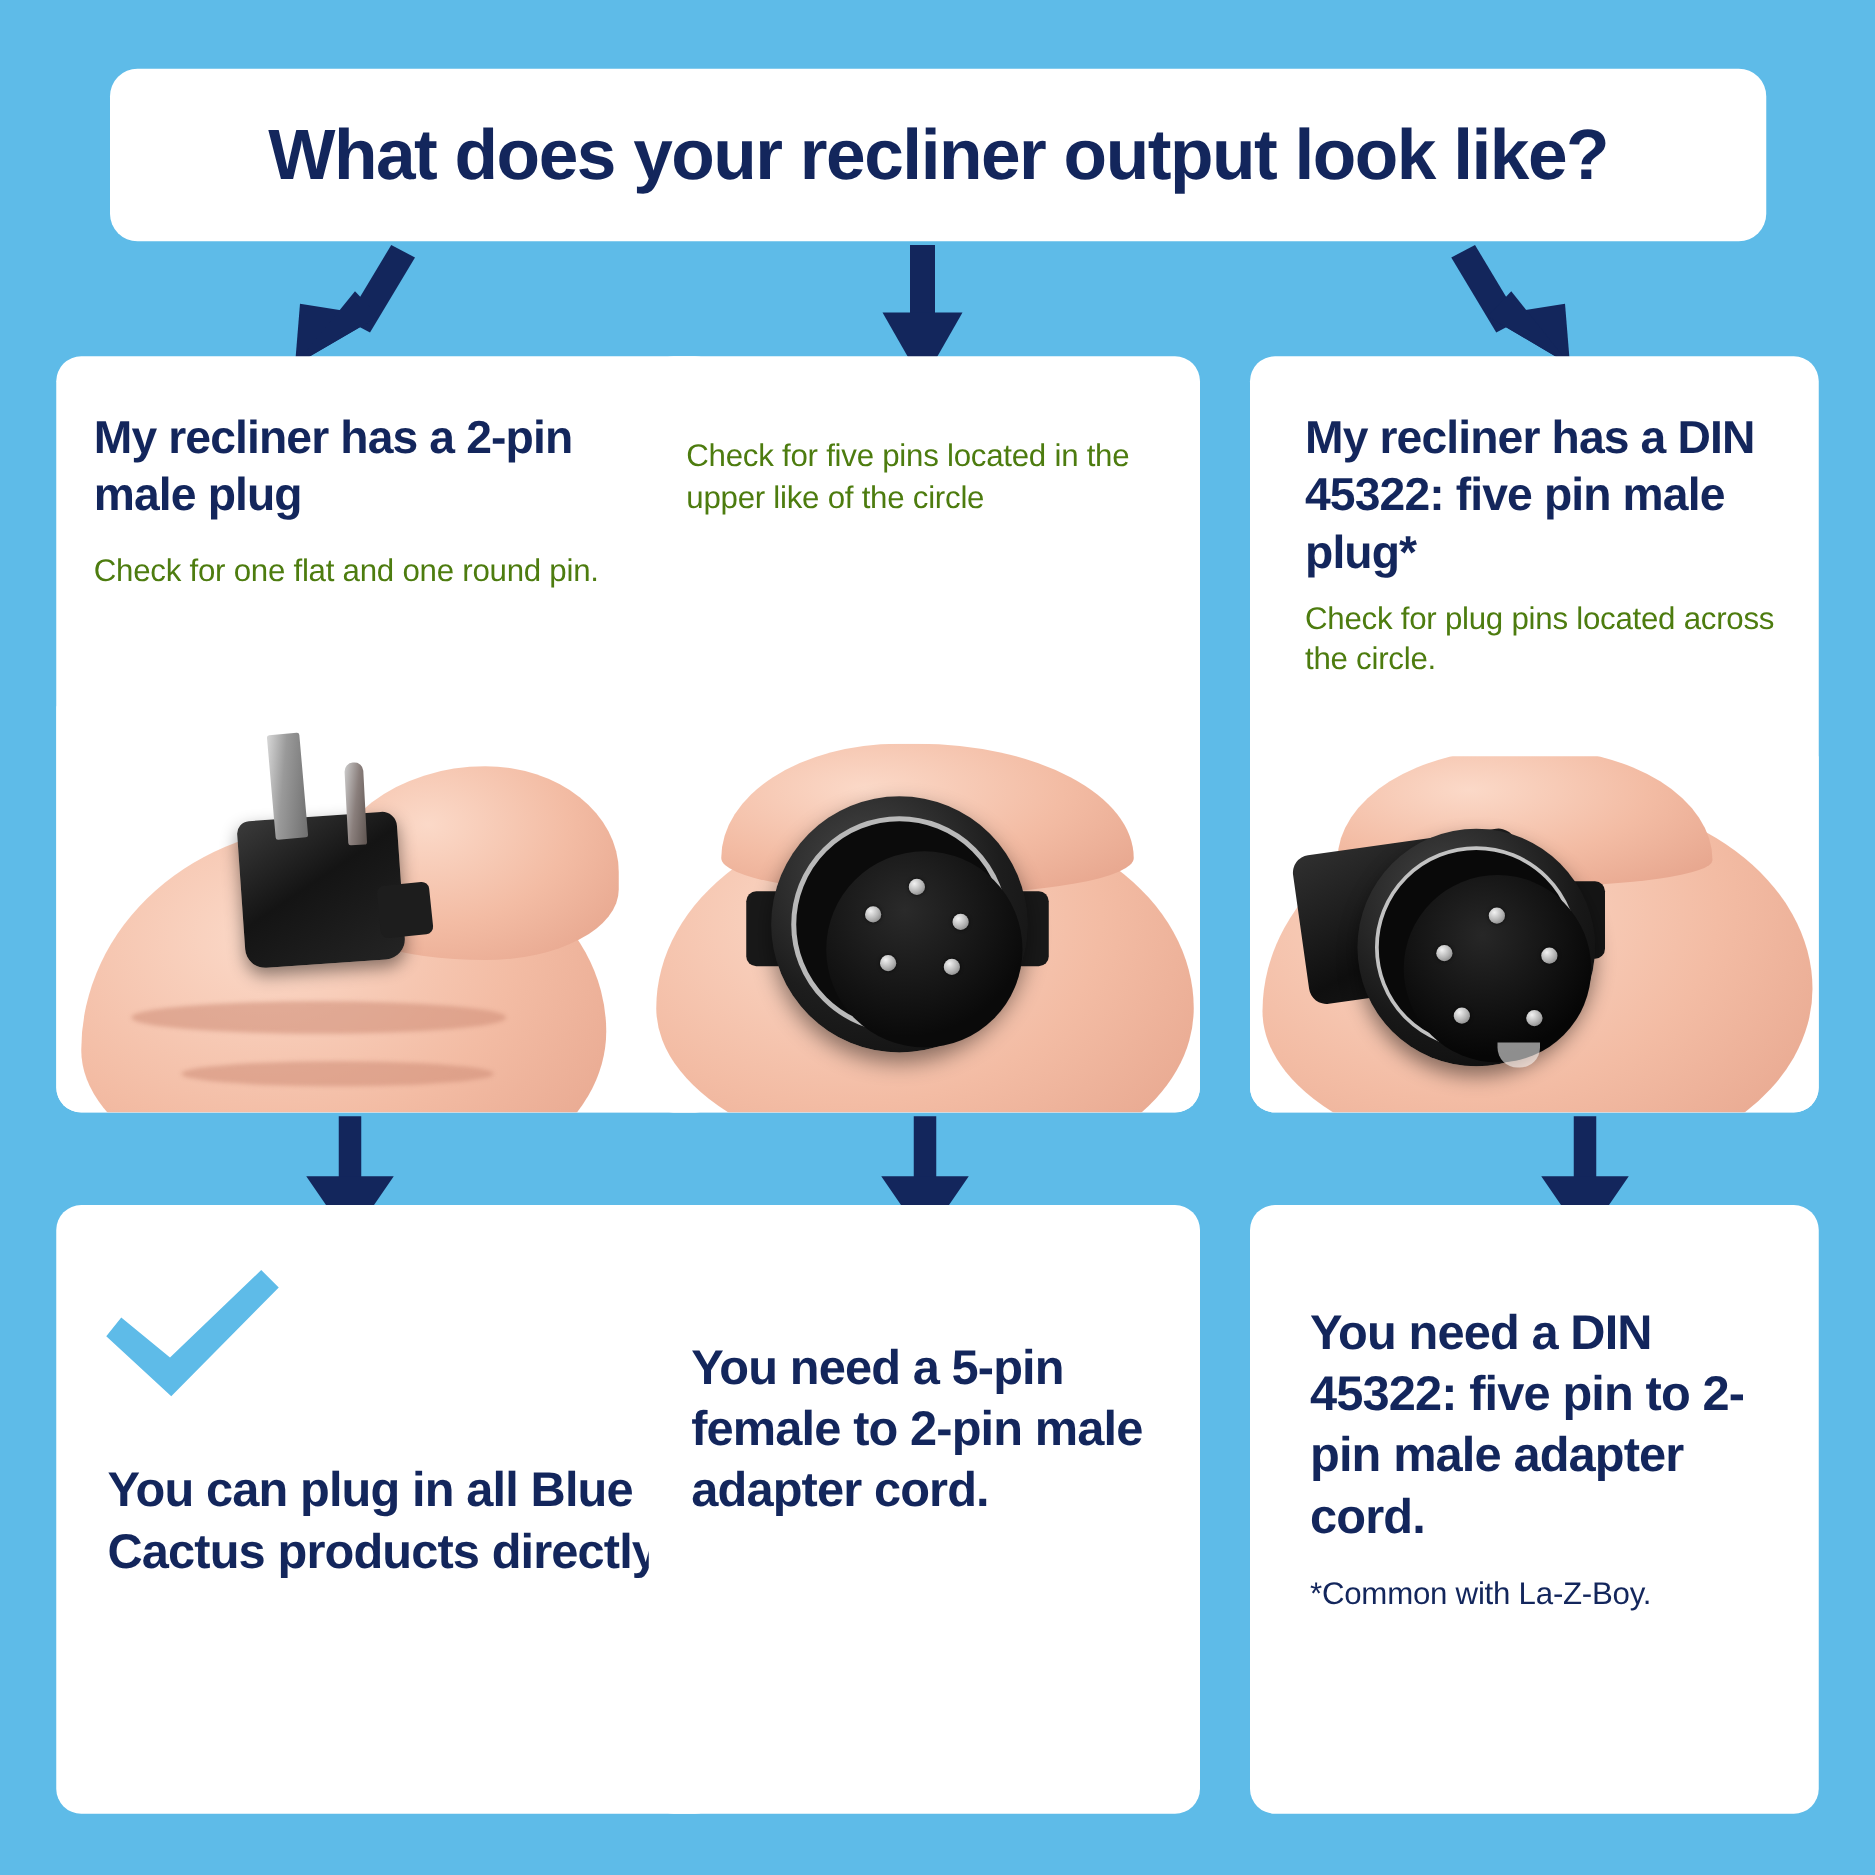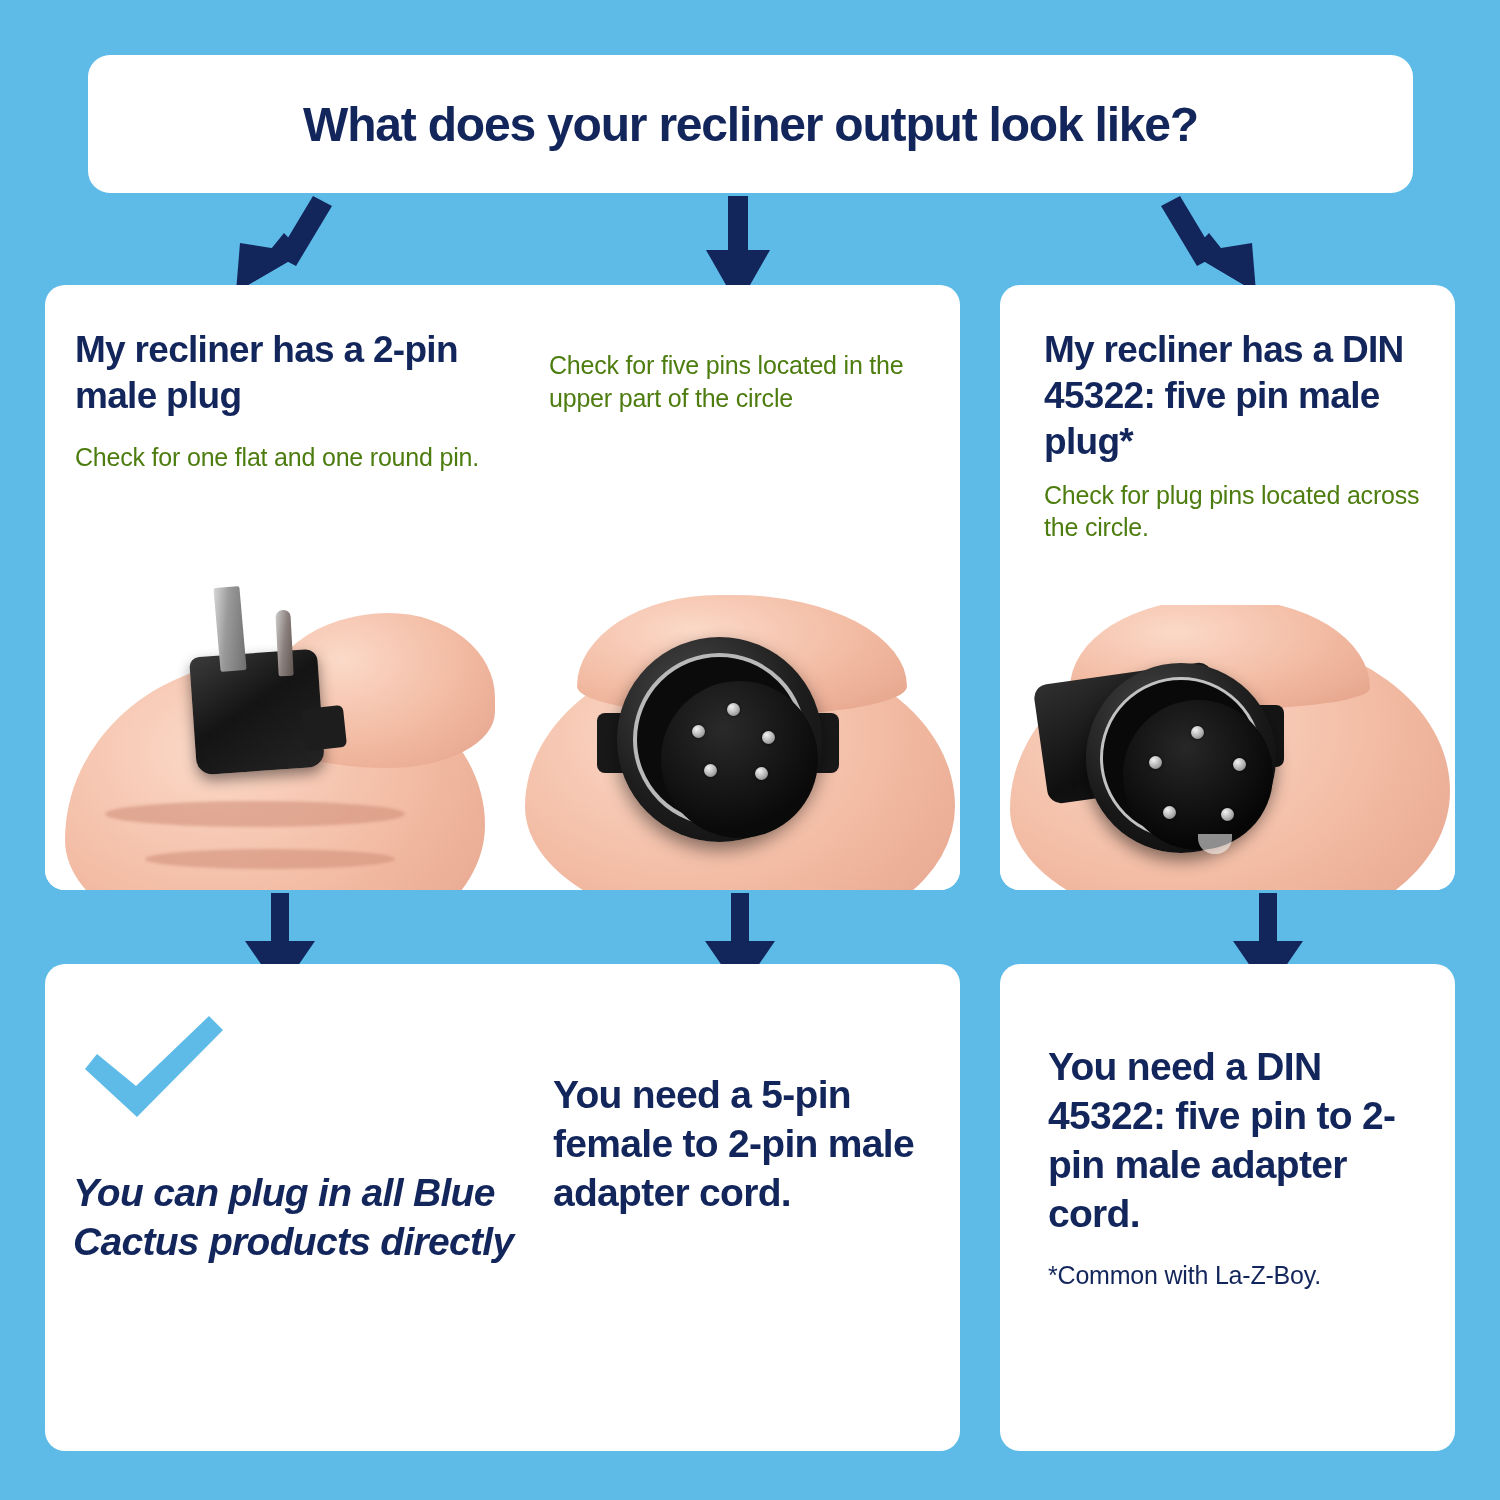--- a/index.html
+++ b/index.html
@@ -28,21 +28,21 @@
     width: 1325px;
     height: 138px;
     background: #FFFFFF;
     border-radius: 22px;
     display: flex;
     align-items: center;
     justify-content: center;
   }
   .title-text {
     color: #13265C;
-    font-size: 48px;
+    font-size: 57px;
     font-weight: bold;
     letter-spacing: -1.2px;
     white-space: nowrap;
   }
 
   
   .arrows { position: absolute; inset: 0; pointer-events: none; }
 
   
   .card {
@@ -269,21 +269,21 @@
     font-weight: bold;
     line-height: 1.26;
     letter-spacing: -0.7px;
   }
   .footnote {
     color: #13265C;
     font-size: 25px;
     margin-top: 22px;
     letter-spacing: -0.2px;
   }
-  .pad-b1 { padding: 0 28px; font-style: italic; }
+  .pad-b1 { padding: 0 41px; }
   .b1-text { margin-top: 46px; }
   .b2-body { padding: 106px 34px 0 34px; }
   .b3-body { padding: 78px 30px 0 34px; }
 </style>
 </head>
 <body>
 
 <div class="stage">
 
   <div class="title-card">
@@ -335,21 +335,21 @@
       <div class="plug-neck"></div>
       <div class="pin-flat"></div>
       <div class="pin-round"></div>
       <div class="finger-line" style="left:60px;  top:236px; width:300px; height:26px;"></div>
       <div class="finger-line" style="left:100px; top:284px; width:250px; height:20px;"></div>
     </div>
   </div>
 
   <div class="card top c2">
     <div class="card-body">
-      <div class="card-sub">Check for five pins located in the upper part of the circle</div>
+      <div class="card-sub">Check for five pins located in the upper like of the circle</div>
     </div>
     <div class="photo p2">
       <div class="hand hand-main"></div>
       <div class="hand hand-top"></div>
       <div class="conn-side-l"></div>
       <div class="conn-side-r"></div>
       <div class="conn-outer">
         <div class="conn-ring">
           <div class="conn-face">
             <div class="pin" style="left:66px; top:22px;"></div>

